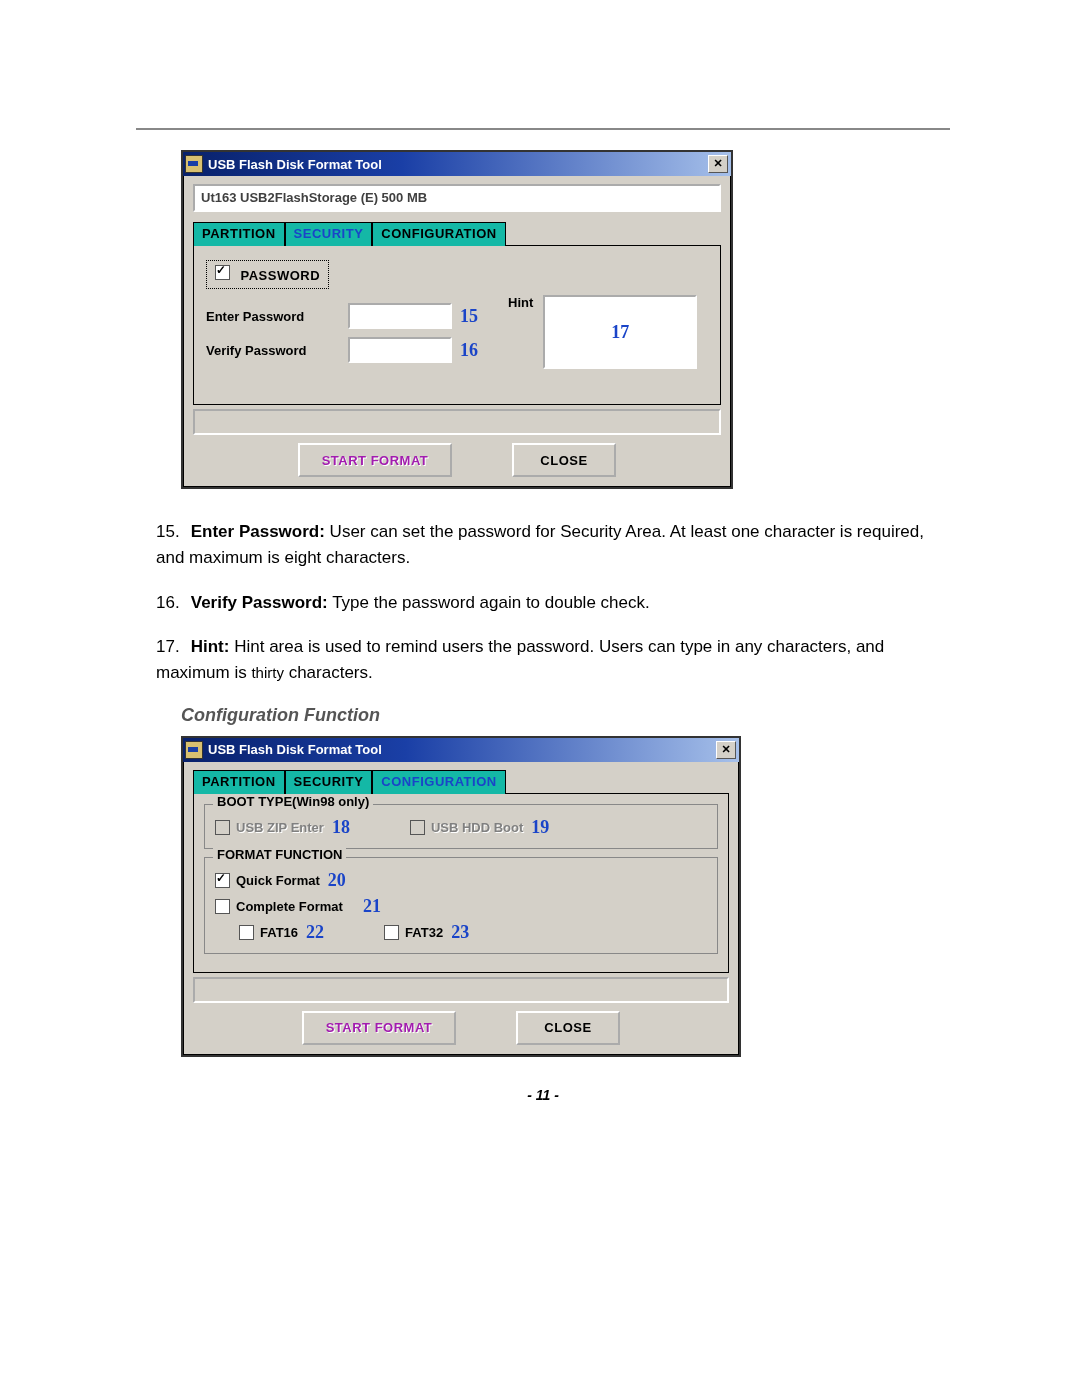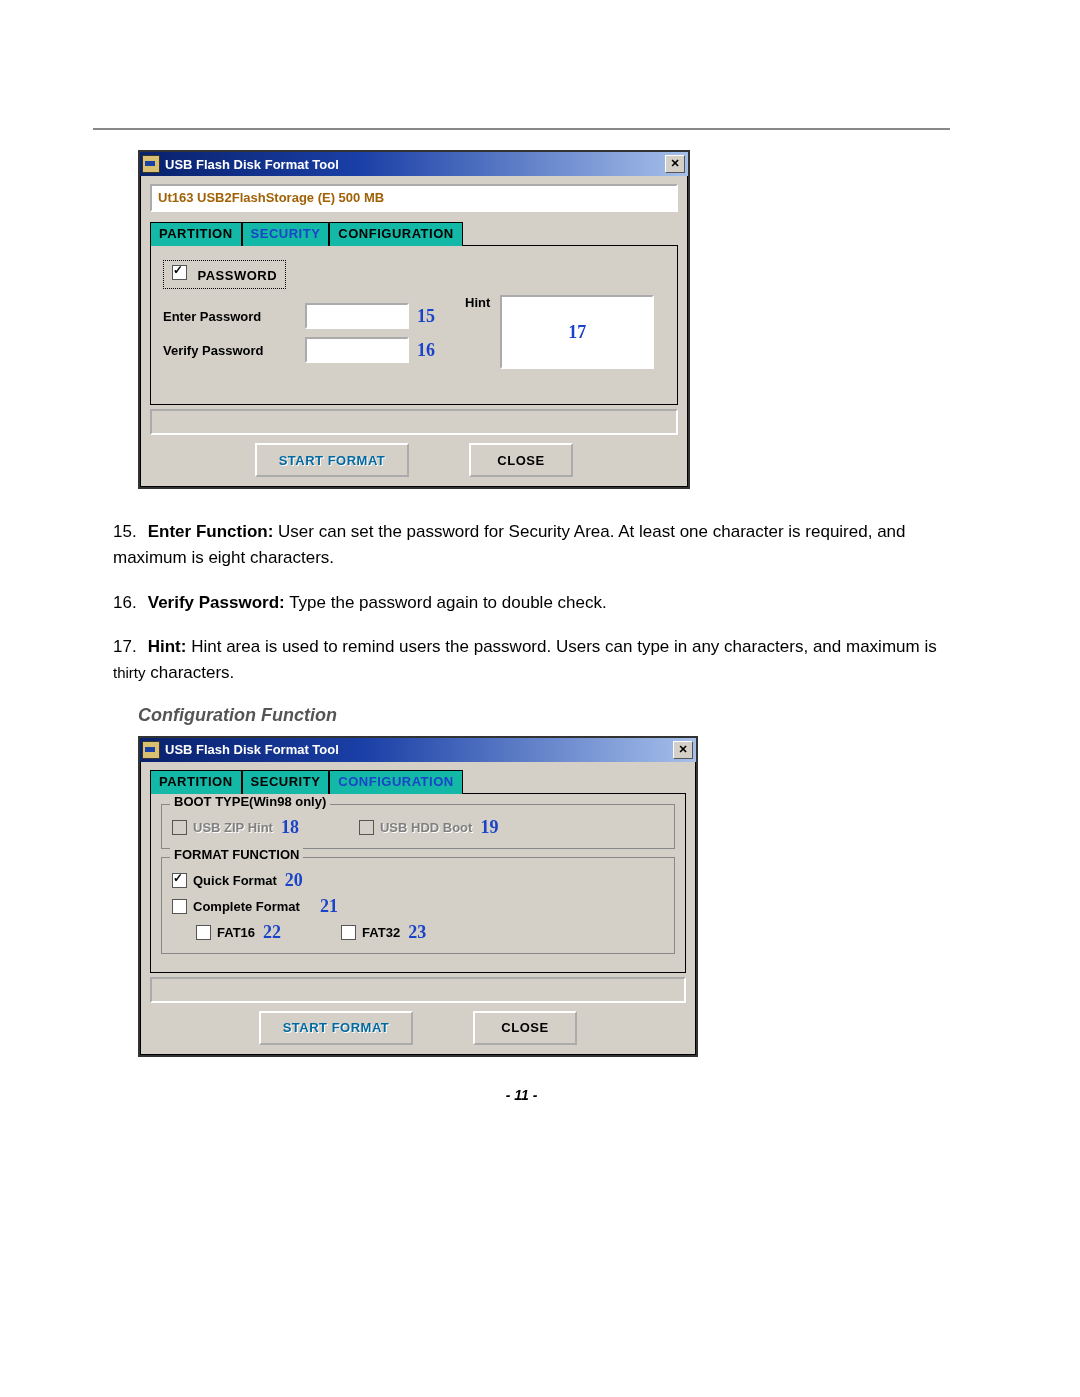--- a/index.html
+++ b/index.html
@@ -4,21 +4,22 @@
 <style>
   body {
     margin: 0;
     padding: 0;
     font-family: Arial, Helvetica, sans-serif;
     background: #fff;
     color: #000;
     width: 1080px;
   }
   .page {
-    padding: 120px 130px 40px 93px;
+    padding: 120px 130px 40px 118px;
+    margin-left: 18px;
   }
   .hr {
     border: none;
     border-top: 2px solid #888;
     margin-bottom: 20px;
   }
   .indent {
     margin-left: 45px;
   }
 
@@ -72,21 +73,21 @@
   }
   .body-area {
     padding: 8px 10px 10px 10px;
   }
   .device-field {
     border: 2px inset #fff;
     background: #fff;
     padding: 2px 6px;
     font-size: 13px;
     font-weight: bold;
-    color: #a16207;
+    color: #404040;
     margin-bottom: 10px;
     height: 20px;
     line-height: 20px;
   }
   .tabs {
     display: flex;
     margin-bottom: 0;
   }
   .tab {
     border: 1px solid #000;
@@ -214,21 +215,21 @@
     background:#d4d0c8;
     border:2px outset #fff;
     font-size:13px;
     font-weight:bold;
     letter-spacing:0.5px;
     display:flex;
     align-items:center;
     justify-content:center;
   }
   .wbtn.disabled{
-    color:#0369a1;
+    color:#a21caf;
     text-shadow:1px 1px 0 #fff;
   }
   .wbtn.small{ min-width:100px;}
 
   
   .list-item{
     margin: 10px 0 18px 0;
     font-size:17px;
     line-height:1.55;
   }
@@ -315,21 +316,21 @@
           <div class="wbtn disabled">START FORMAT</div>
           <div class="wbtn small">CLOSE</div>
         </div>
       </div>
     </div>
   </div>
 
   <div>
     <div class="list-item" style="margin-left:20px;">
       <span class="num">15.</span>
-      <b>Enter Function:</b><span> User can set the password for Security Area. At least one character is required, and maximum is eight characters.</span>
+      <b>Enter Password:</b><span> User can set the password for Security Area. At least one character is required, and maximum is eight characters.</span>
     </div>
     <div class="list-item" style="margin-left:20px;">
       <span class="num">16.</span>
       <b>Verify Password:</b><span> Type the password again to double check.</span>
     </div>
     <div class="list-item" style="margin-left:20px;">
       <span class="num">17.</span>
       <b>Hint:</b><span> Hint area is used to remind users the password. Users can type in any characters, and maximum is </span><span style="font-size:15px;">thirty</span><span> characters.</span>
     </div>
   </div>
@@ -350,21 +351,21 @@
           <div class="tab">SECURITY</div>
           <div class="tab active">CONFIGURATION</div>
         </div>
 
         <div class="tab-pane" style="padding:10px;">
           <div class="groupbox">
             <span class="legend">BOOT TYPE(Win98 only)</span>
             <div class="two-col">
               <div class="chk-line">
                 <span class="chk disabled"></span>
-                <span class="disabled-text">USB ZIP Hint</span>
+                <span class="disabled-text">USB ZIP Enter</span>
                 <span class="callout">18</span>
               </div>
               <div class="chk-line">
                 <span class="chk disabled"></span>
                 <span class="disabled-text">USB HDD Boot</span>
                 <span class="callout">19</span>
               </div>
             </div>
           </div>
 

